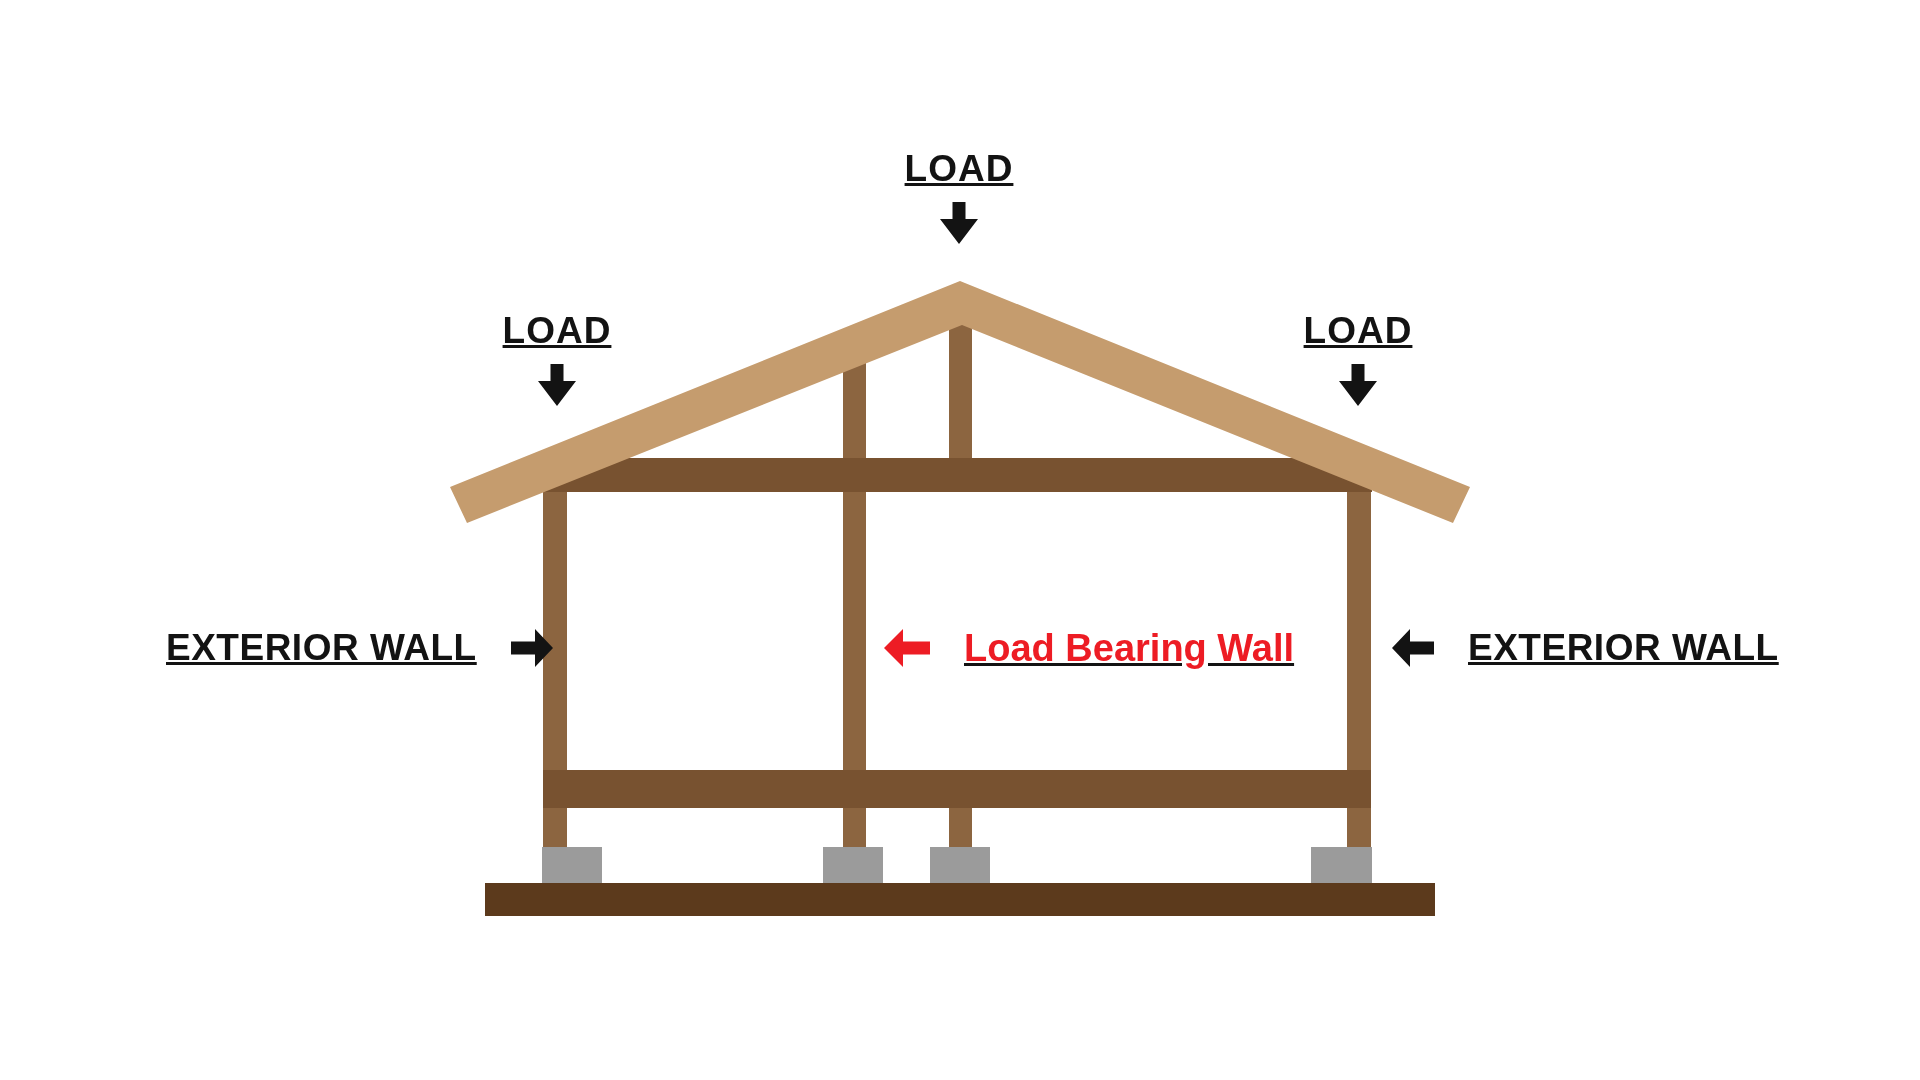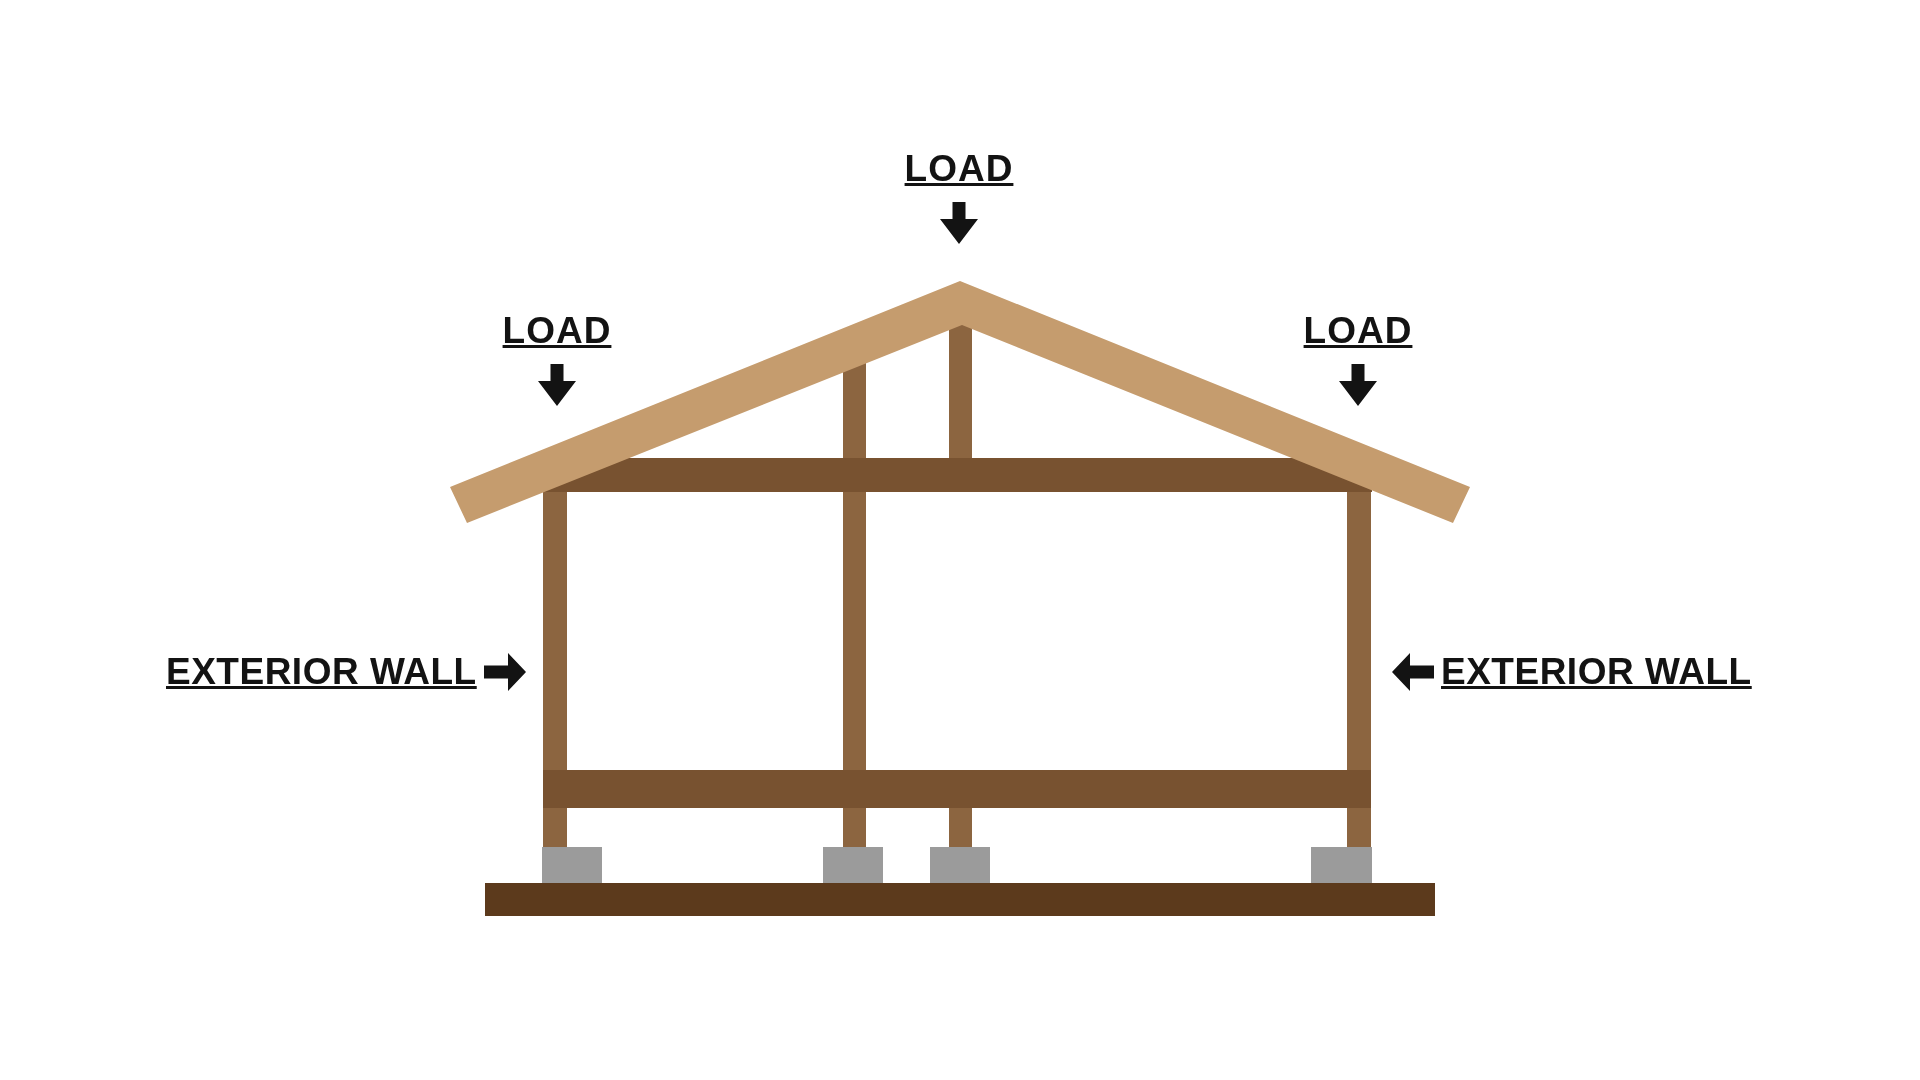--- a/index.html
+++ b/index.html
@@ -45,23 +45,22 @@
   }
   .load-label .caption {
     font-size: 37px;
     line-height: 37px;
     letter-spacing: 1px;
   }
   .side-label {
     display: flex;
     flex-direction: row;
     align-items: center;
-    gap: 7px;
+    gap: 34px;
     height: 38px;
-    margin-top: 24px;
   }
   .side-label .caption {
     font-size: 37px;
     line-height: 38px;
     letter-spacing: 0.5px;
   }
   .lbw-label .caption {
     font-size: 38px;
     color: var(--accent_red);
     letter-spacing: 0px;
@@ -115,20 +114,26 @@
     </svg>
   </div>
 
   <div class="label side-label" style="left:166px; top:629px;">
     <span class="caption">EXTERIOR WALL</span>
     <svg class="icon" width="42" height="38" viewBox="0 0 42 38">
       <polygon class="arrow-black" points="0,12.5 24,12.5 24,0 42,19 24,38 24,25.5 0,25.5"></polygon>
     </svg>
   </div>
 
+  <div class="label side-label lbw-label" style="left:884px; top:629px;">
+    <svg class="icon" width="46" height="38" viewBox="0 0 46 38">
+      <polygon class="arrow-red" points="46,12.5 19,12.5 19,0 0,19 19,38 19,25.5 46,25.5"></polygon>
+    </svg>
+    <span class="caption">Load Bearing Wall</span>
+  </div>
 
   <div class="label side-label" style="left:1392px; top:629px;">
     <svg class="icon" width="42" height="38" viewBox="0 0 42 38">
       <polygon class="arrow-black" points="42,12.5 18,12.5 18,0 0,19 18,38 18,25.5 42,25.5"></polygon>
     </svg>
     <span class="caption">EXTERIOR WALL</span>
   </div>
 
 </div>
 

